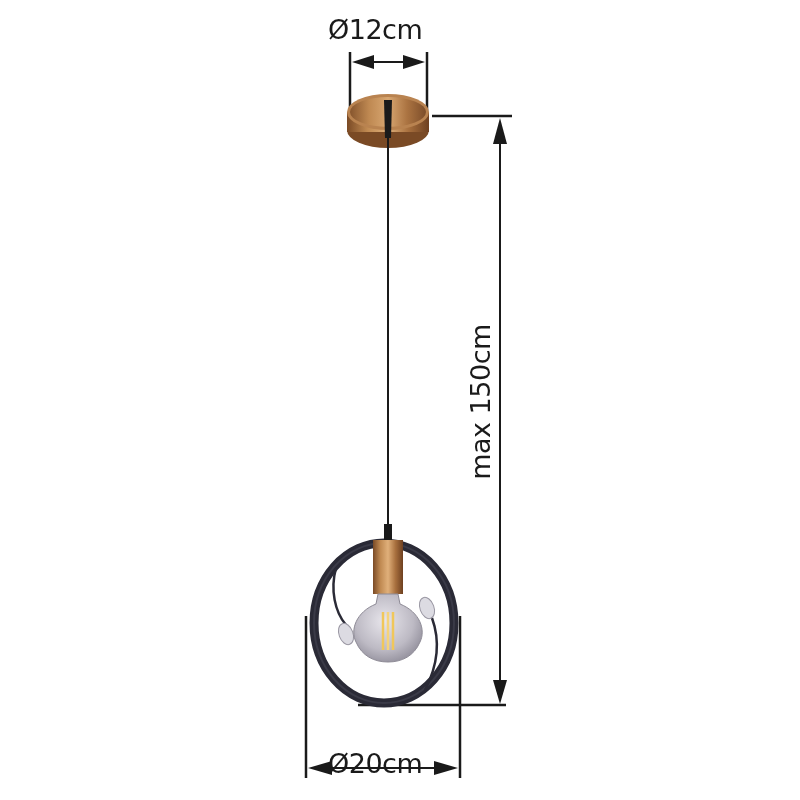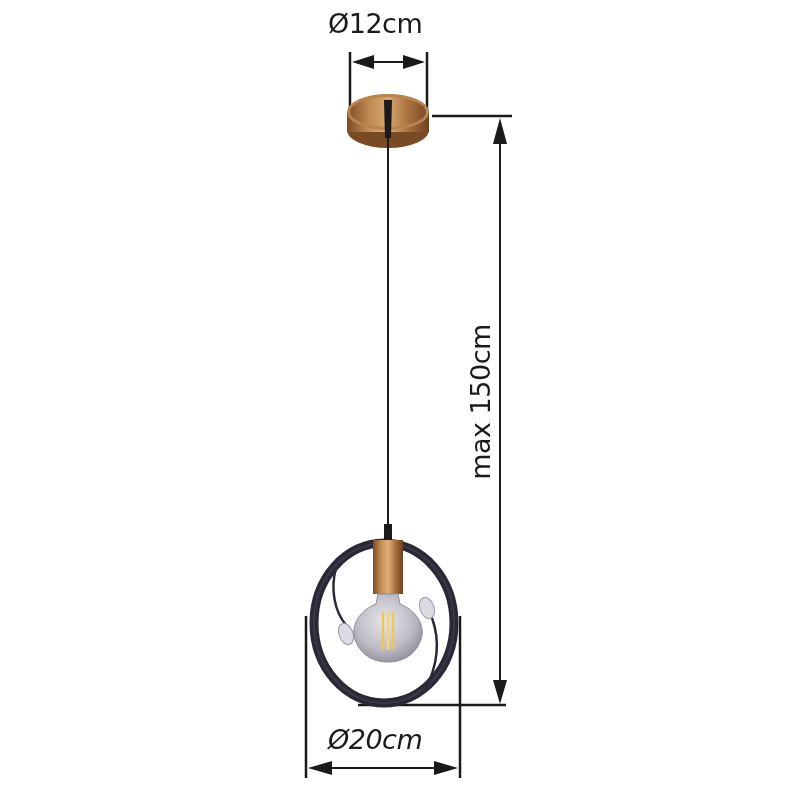--- a/index.html
+++ b/index.html
@@ -1,20 +1,20 @@
 <!DOCTYPE html>
 <html><head>
   <meta charset="utf-8">
   <style>
     html, body { margin: 0; padding: 0; background: #ffffff; }
     body { width: 800px; height: 800px; position: relative; overflow: hidden; font-family: "DejaVu Sans", sans-serif; }
     svg#drawing { position: absolute; left: 0; top: 0; }
     .label { position: absolute; color: #1a1a1a; font-family: "DejaVu Sans", sans-serif; font-size: 27px; letter-spacing: -0.5px; white-space: nowrap; }
-    #label-top { left: 328px; top: 8px; }
-    #label-bottom { left: 328px; top: 724px; font-style: italic; }
+    #label-top { left: 328px; top: 14px; }
+    #label-bottom { left: 328px; top: 748px; }
     #label-height { left: 480px; top: 402px; transform: translate(-50%, -50%) rotate(-90deg); transform-origin: center center; }
   </style>
 </head>
 <body>
 
 <svg id="drawing" width="800" height="800" viewBox="0 0 800 800">
   <defs>
     <linearGradient id="brassGrad" x1="0" x2="1" y1="0" y2="0">
       <stop offset="0" stop-color="#7a4a25"></stop>
       <stop offset="0.25" stop-color="#c08a52"></stop>

